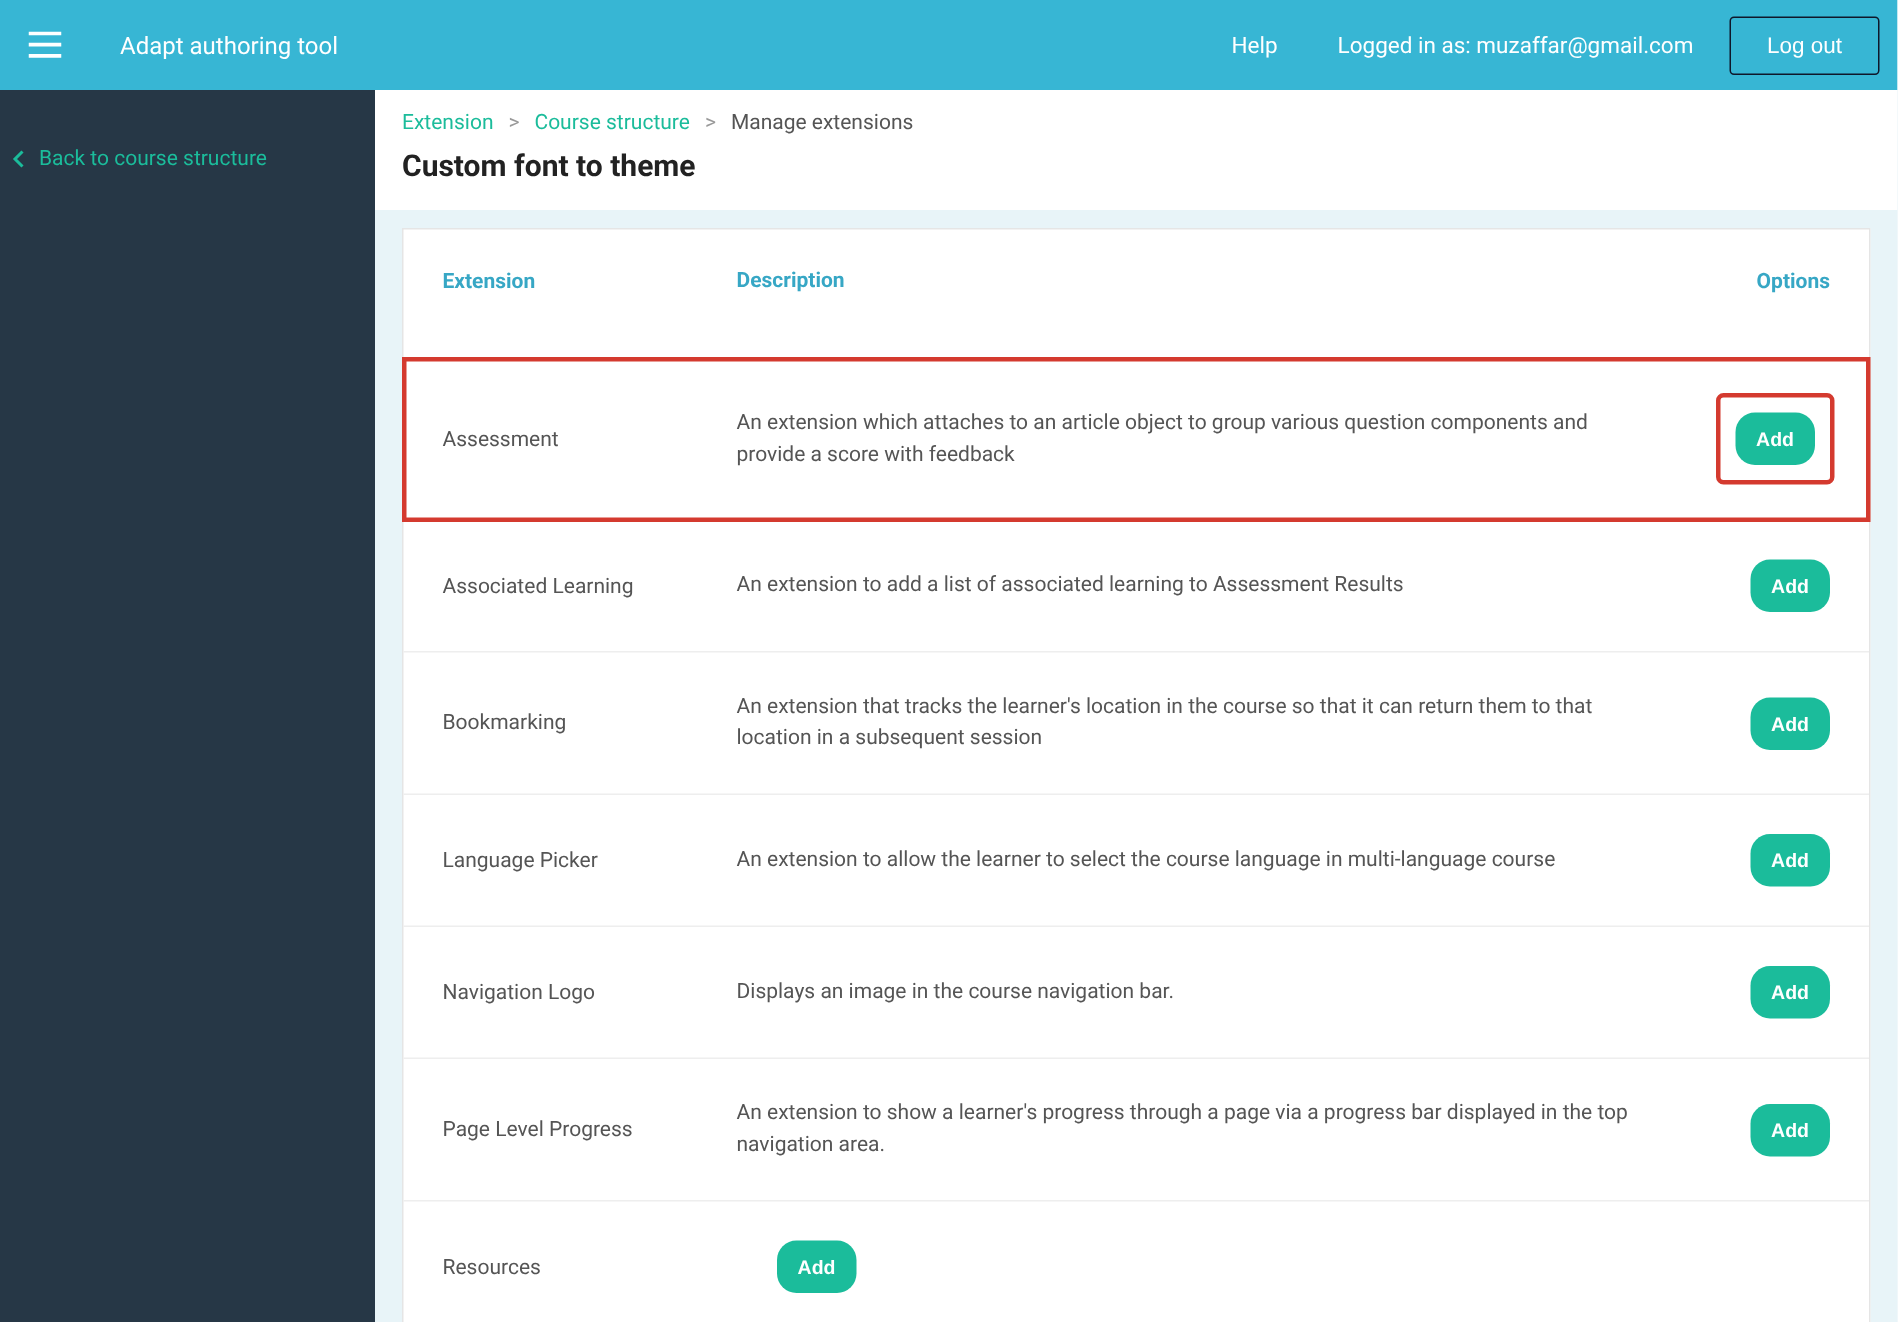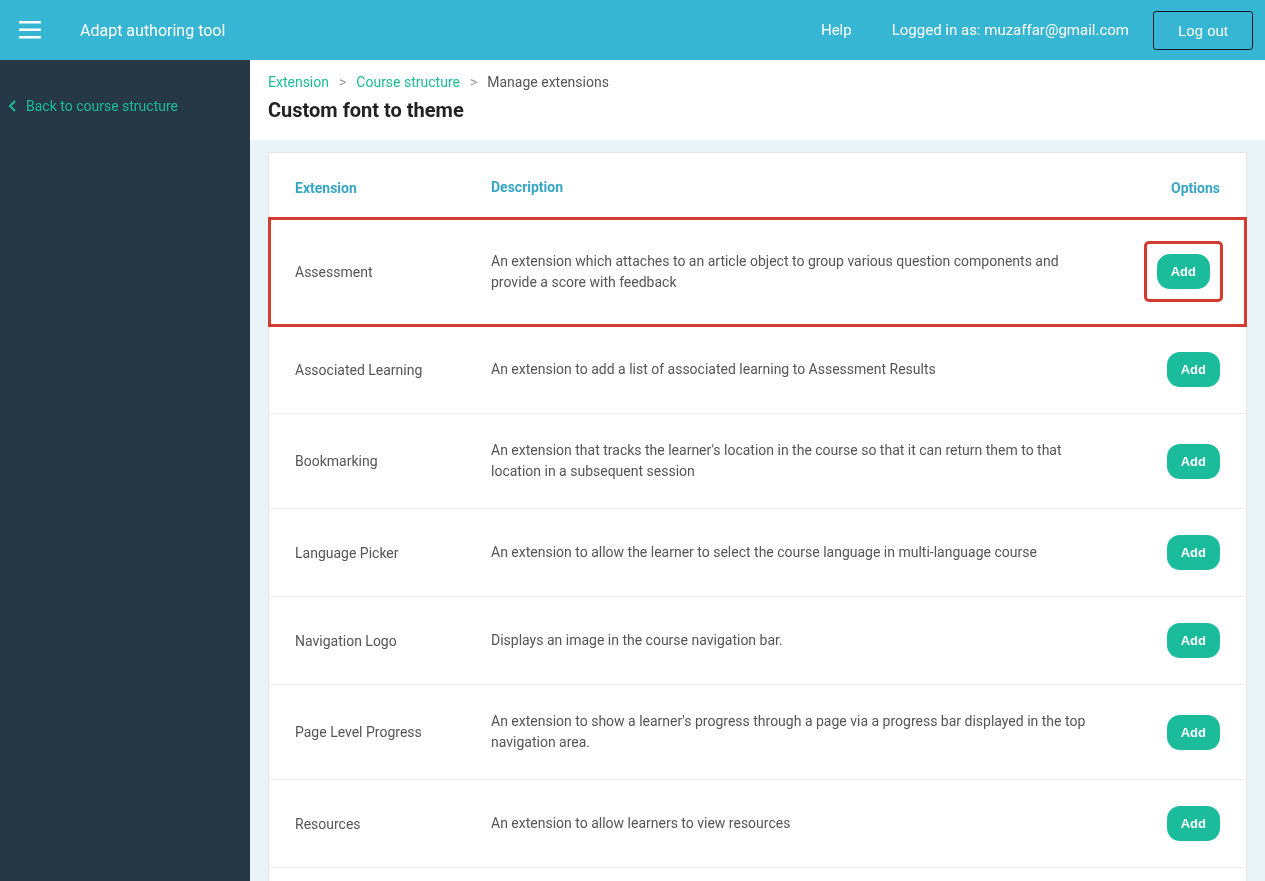--- a/index.html
+++ b/index.html
@@ -120,20 +120,21 @@
     font-size: 13px;
     font-weight: 700;
     border-radius: 13px;
     cursor: pointer;
     min-width: 50px;
   }
   .ext-row.highlighted {
     outline: 3px solid #d43a2f;
     outline-offset: -2px;
     position: relative;
+    margin-top: 21px;
   }
   .add-btn-wrap.highlighted {
     outline: 3px solid #d43a2f;
     padding: 10px;
     display: inline-block;
     border-radius: 2px;
   }
 </style>
 </head>
 <body>
@@ -209,20 +210,19 @@
             <div class="col-desc">Displays an image in the course navigation bar.</div>
             <div class="col-opts"><button class="add-btn">Add</button></div>
           </div>
           <div class="ext-row">
             <div class="col-name">Page Level Progress</div>
             <div class="col-desc">An extension to show a learner's progress through a page via a progress bar displayed in the top navigation area.</div>
             <div class="col-opts"><button class="add-btn">Add</button></div>
           </div>
           <div class="ext-row">
             <div class="col-name">Resources</div>
-            <div class="col-desc">An extension to allow learners to view resources</div>
             <div class="col-opts"><button class="add-btn">Add</button></div>
           </div>
           <div class="ext-row"></div>
         </div>
     </div>
   </div>
 </div>
 
 </body></html>

